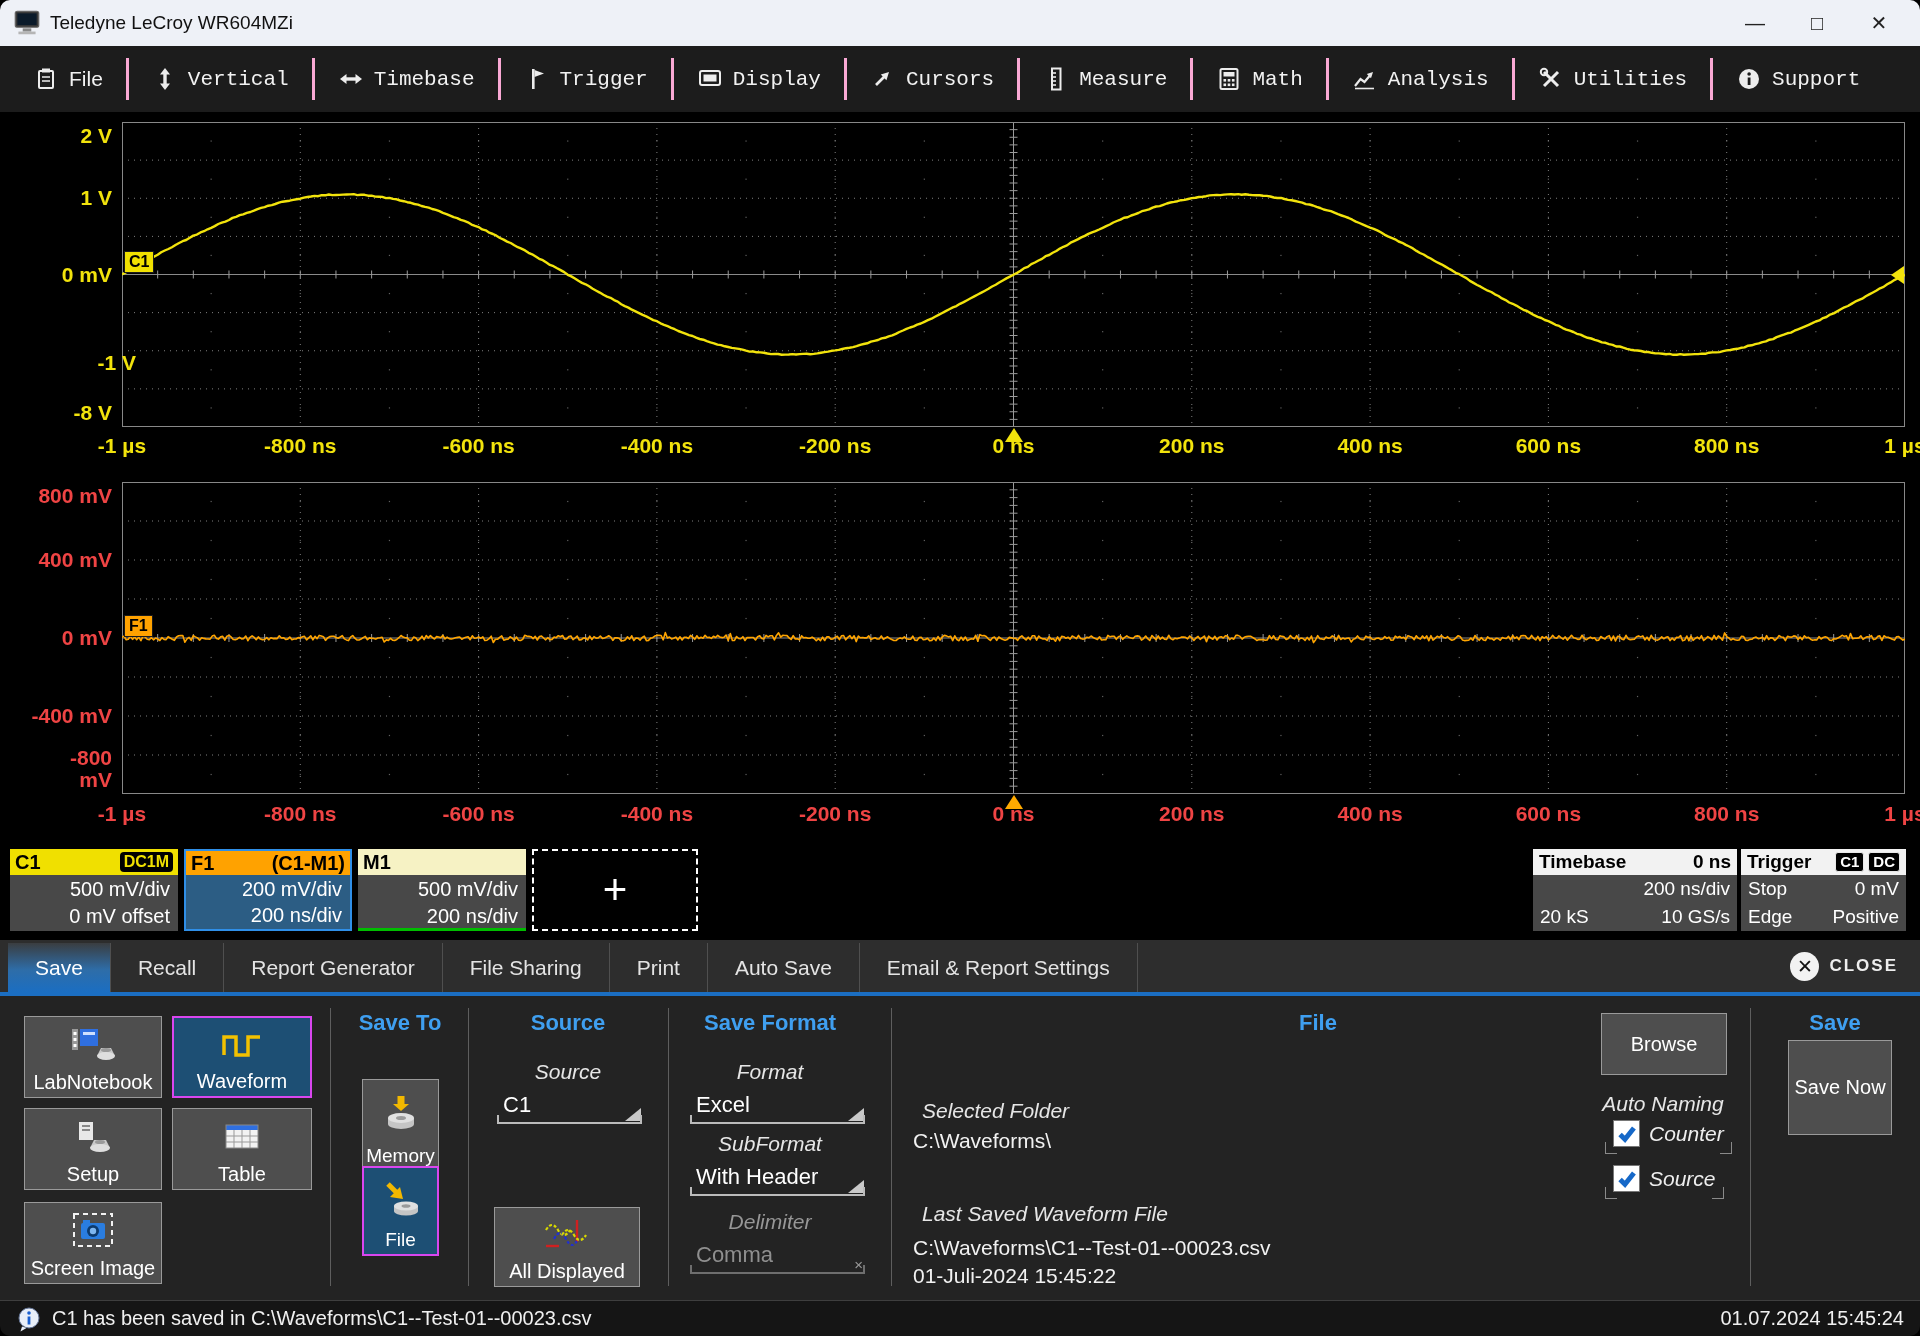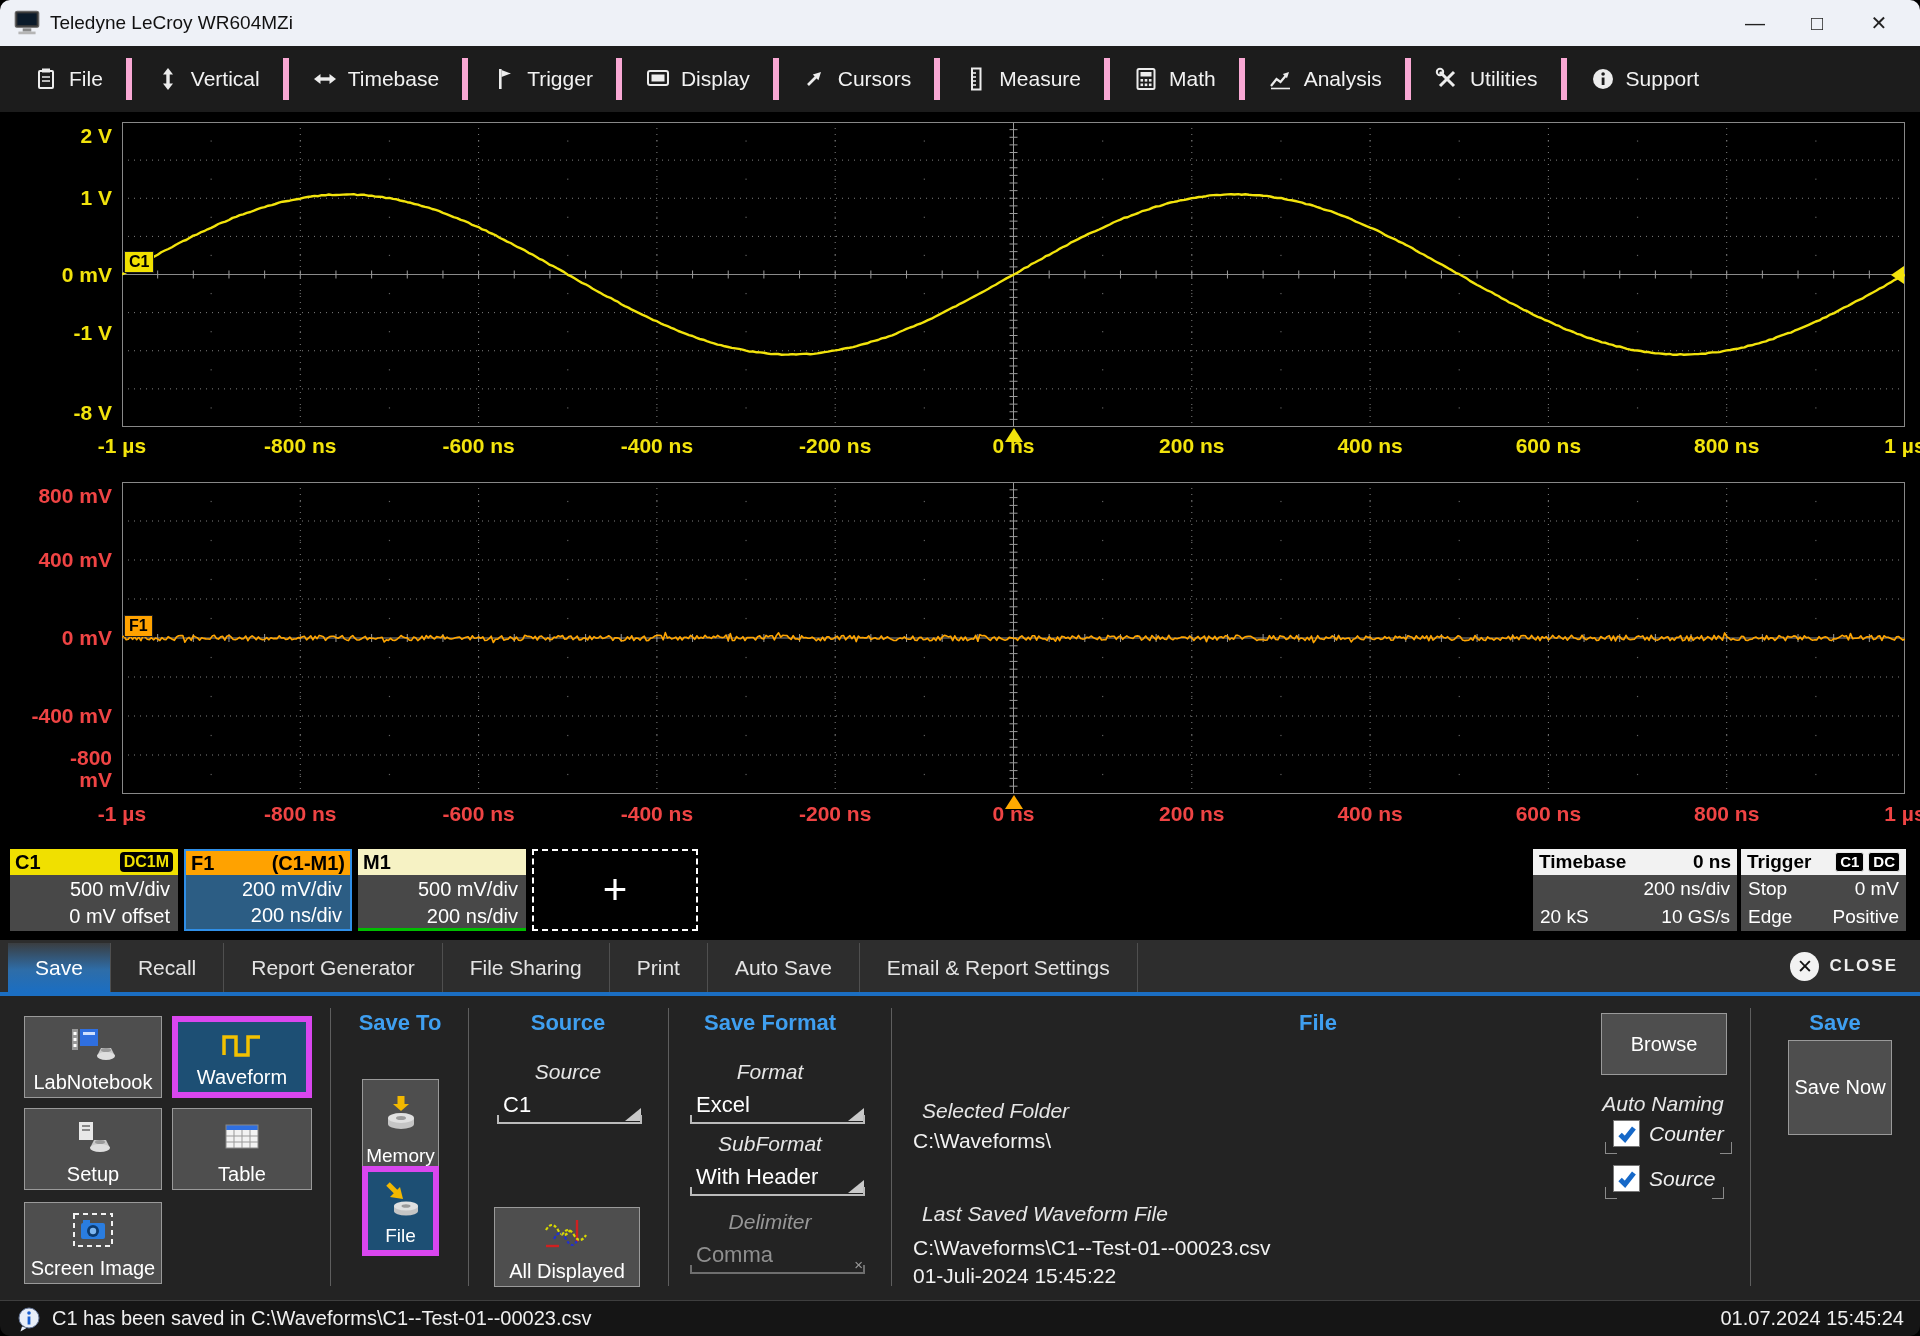--- a/index.html
+++ b/index.html
@@ -12,21 +12,21 @@
   .titlebar .app-icon{width:30px;height:28px;margin:0 8px 0 2px;}
   .titlebar .title{font-size:19px;color:#111;}
   .winbtns{margin-left:auto;display:flex;}
   .winbtn{width:62px;height:40px;display:flex;align-items:center;justify-content:center;
           font-size:20px;color:#222;cursor:default;}
 
   
   .menubar{height:66px;background:#1c1c1c;display:flex;align-items:center;padding-left:10px;}
   .mitem{display:flex;align-items:center;gap:10px;color:#f2f2f2;font-size:21px;
          padding:0 23px;height:42px;}
-  .mitem + .mitem{border-left:6px solid #f9a8d4;}
+  .mitem + .mitem{border-left:3px solid #f9a8d4;font-family:Liberation Mono, monospace;}
   .mitem svg{flex:none;}
 
   
   #scope{position:relative;height:828px;background:#000;}
   #grid1,#grid2{position:absolute;left:122px;}
   #grid1{top:10px;}
   #grid2{top:370px;}
   .ylab{position:absolute;left:0;width:112px;text-align:right;font-weight:bold;font-size:21px;line-height:22px;}
   .xlab{position:absolute;font-weight:bold;font-size:21px;transform:translateX(-50%);white-space:nowrap;}
   .g1{color:#f2e30c;}
@@ -89,21 +89,21 @@
   .colhead{position:absolute;top:14px;color:#3f9ff0;font-weight:bold;font-size:22px;text-align:center;}
   .itlabel{position:absolute;color:#e6e6e6;font-style:italic;font-size:21px;text-align:center;white-space:nowrap;}
   .itlabel.left{text-align:left;}
   .itlabel.dis{color:#979797;}
   .ptext{position:absolute;color:#f2f2f2;font-size:21px;white-space:nowrap;}
   .dlgbtn{position:absolute;background:#4e4e4e;border:1px solid #9a9a9a;color:#fff;
           display:flex;flex-direction:column;align-items:center;justify-content:flex-end;
           font-size:20px;cursor:default;}
   .dlgbtn .dicon{flex:1;display:flex;align-items:center;justify-content:center;}
   .dlgbtn .dlbl{padding-bottom:3px;white-space:nowrap;}
-  .dlgbtn.sel{background:#1d4f74;border:6px solid #d946ef;}
+  .dlgbtn.sel{background:#1d4f74;border:2px solid #d946ef;}
   .dd{position:absolute;height:34px;border-bottom:2px solid #bbb;color:#fff;font-size:22px;
       padding-left:6px;line-height:30px;white-space:nowrap;}
   .dd::before,.dd::after{content:"";position:absolute;bottom:-2px;width:2px;height:9px;background:#bbb;}
   .dd::before{left:0;}
   .dd::after{right:0;}
   .dd .tri{position:absolute;right:1px;bottom:1px;width:0;height:0;
            border-left:16px solid transparent;border-bottom:13px solid #c9c9c9;}
   .dd.disabled{color:#8f8f8f;border-color:#6e6e6e;}
   .dd.disabled::before,.dd.disabled::after{background:#6e6e6e;}
   .xmark{position:absolute;right:2px;bottom:0;font-size:15px;color:#9a9a9a;line-height:14px;}
@@ -868,21 +868,21 @@
         </div>
         <div class="ibrow">
           <span>Edge</span>
           <span>Positive</span>
         </div>
       </div>
     </div>
   <div class="ylab g1" style="top: 13px; transform: translateY(0%);">2 V</div>
       <div class="ylab g1" style="top: 86.25px; transform: translateY(-50%);">1 V</div>
       <div class="ylab g1" style="top: 162.5px; transform: translateY(-50%);">0 mV</div>
-      <div class="ylab g1" style="top: 221px; transform: translateY(-50%);">-1 V</div>
+      <div class="ylab g1" style="top: 251px; transform: translateY(-50%); margin-left: 24px;">-1 V</div>
       <div class="ylab g1" style="top: 312px; transform: translateY(-100%);">-8 V</div>
       <div class="xlab g1" style="left: 122px; top: 322px;">-1 µs</div>
       <div class="xlab g1" style="left: 300.3px; top: 322px;">-800 ns</div>
       <div class="xlab g1" style="left: 478.6px; top: 322px;">-600 ns</div>
       <div class="xlab g1" style="left: 656.9px; top: 322px;">-400 ns</div>
       <div class="xlab g1" style="left: 835.2px; top: 322px;">-200 ns</div>
       <div class="xlab g1" style="left: 1013.5px; top: 322px;">0 ns</div>
       <div class="xlab g1" style="left: 1191.8px; top: 322px;">200 ns</div>
       <div class="xlab g1" style="left: 1370.1px; top: 322px;">400 ns</div>
       <div class="xlab g1" style="left: 1548.4px; top: 322px;">600 ns</div>

